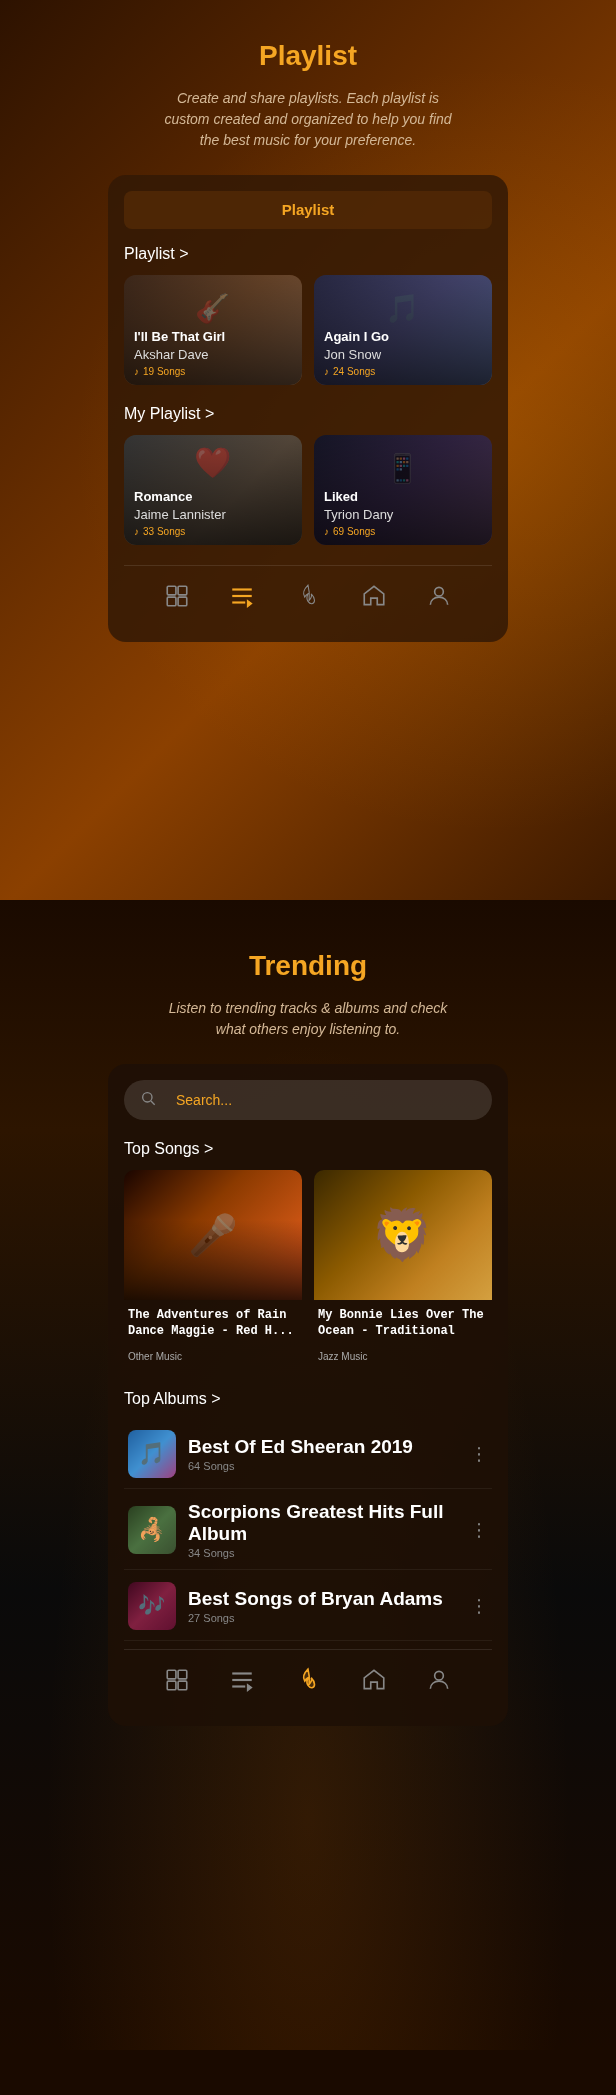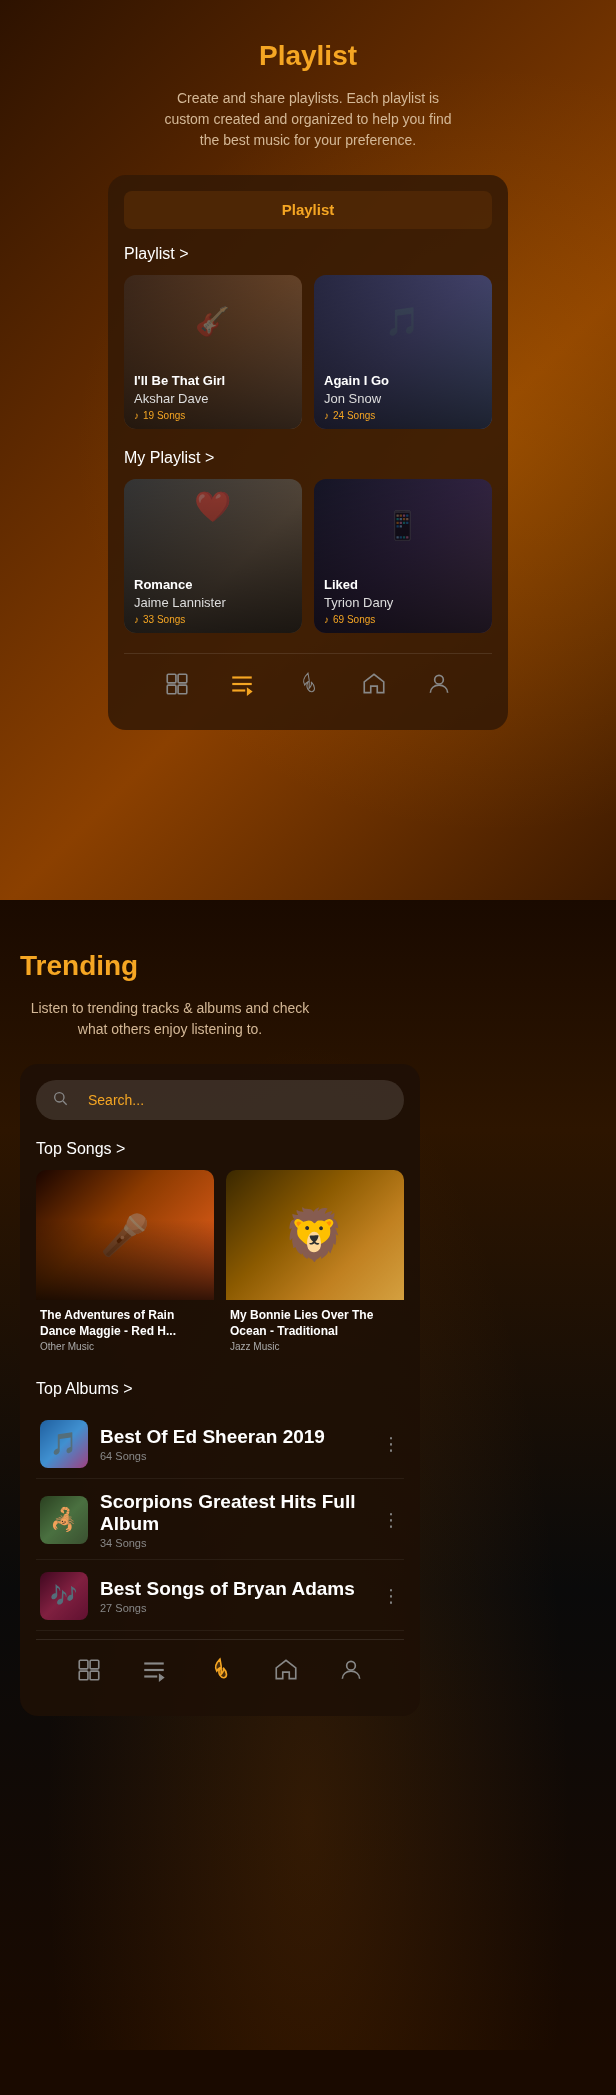--- a/index.html
+++ b/index.html
@@ -43,20 +43,21 @@
     }
 
     .section-subtitle {
       font-size: 14px;
       color: #d4b896;
       text-align: center;
       line-height: 1.5;
       max-width: 300px;
       margin-bottom: 24px;
       z-index: 1;
+      font-style: italic;
     }
 
     .card-container {
       width: 100%;
       max-width: 400px;
       background: rgba(50, 25, 5, 0.85);
       border-radius: 18px;
       padding: 16px;
       z-index: 1;
     }
@@ -90,21 +91,21 @@
       display: grid;
       grid-template-columns: 1fr 1fr;
       gap: 12px;
       margin-bottom: 20px;
     }
 
     .playlist-card {
       border-radius: 12px;
       overflow: hidden;
       position: relative;
-      height: 154px;
+      height: 110px;
       cursor: pointer;
     }
 
     .playlist-card-bg {
       width: 100%;
       height: 100%;
       position: absolute;
       inset: 0;
     }
 
@@ -197,20 +198,21 @@
       height: 26px;
     }
 
     
     .section-trending {
       width: 100%;
       min-height: 1150px;
       background: linear-gradient(180deg, #1a0a00 0%, #2d1500 20%, #0a0a0a 60%, #1a0a00 100%);
       display: flex;
       flex-direction: column;
+      align-items: center;
       padding: 50px 20px 20px;
       position: relative;
     }
 
     .section-trending::before {
       content: '';
       position: absolute;
       inset: 0;
       background: radial-gradient(ellipse at 50% 80%, rgba(180, 90, 0, 0.2) 0%, transparent 60%);
       pointer-events: none;
@@ -306,21 +308,22 @@
 
     .song-card-info {
       padding: 8px 4px;
     }
 
     .song-card-title {
       font-size: 12px;
       font-weight: bold;
       color: #fff;
       line-height: 1.3;
-      margin-bottom: 2px;
+      margin-bottom: 12px;
+      font-family: Liberation Mono, monospace;
     }
 
     .song-card-genre {
       font-size: 10px;
       color: #aaa;
     }
 
     
     .album-list {
       display: flex;

